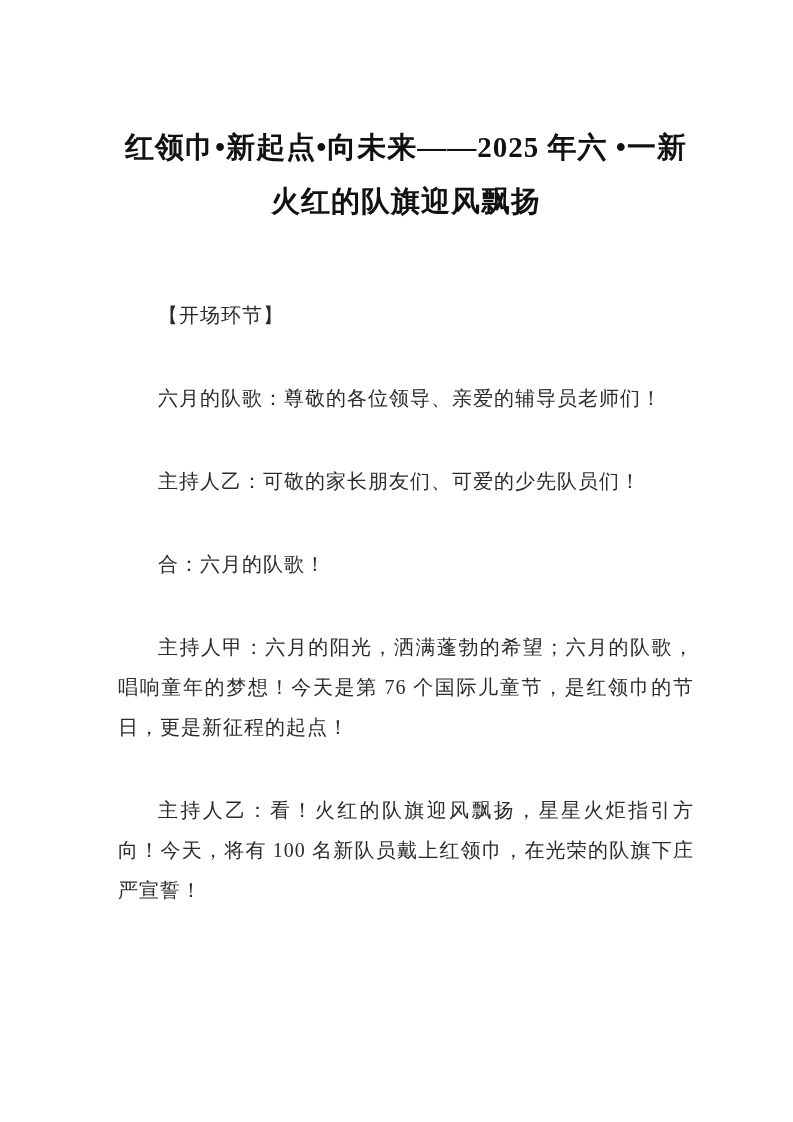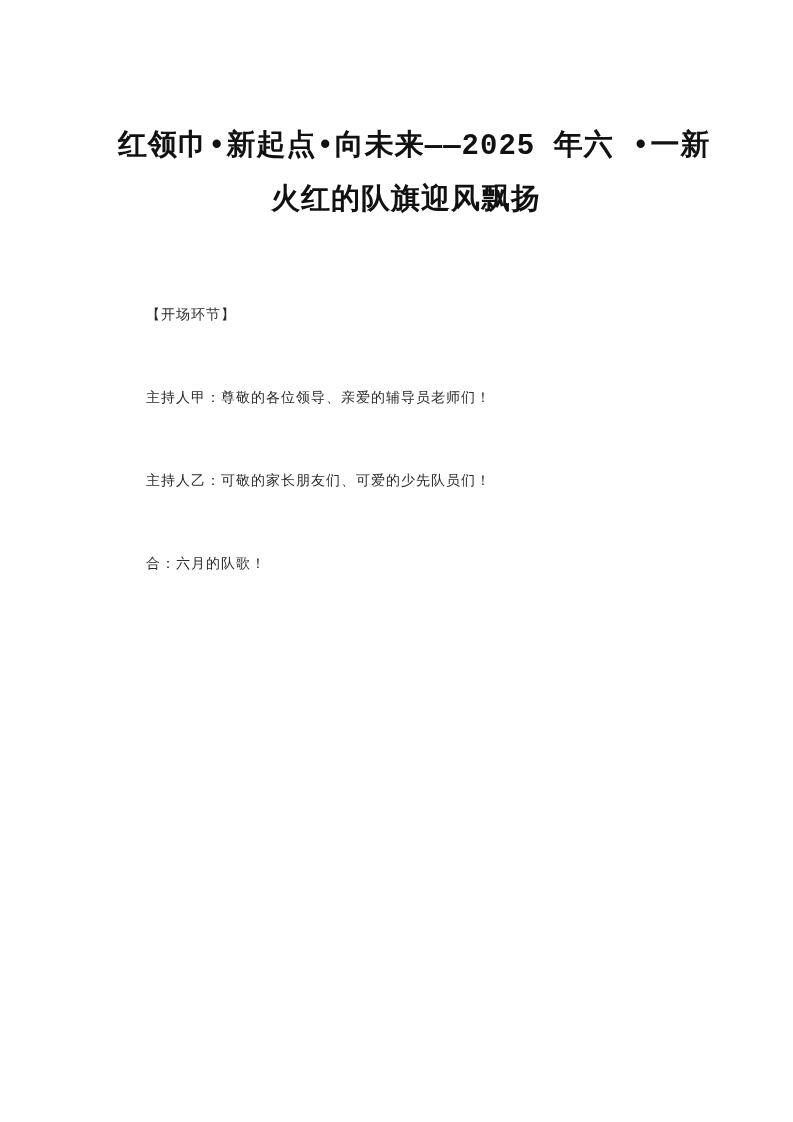--- a/index.html
+++ b/index.html
@@ -18,53 +18,54 @@
     font-family: "Liberation Serif", serif;
     color: var(--text-color);
     overflow: hidden;
   }
   .page {
     box-sizing: border-box;
     width: 793px;
     height: 1122px;
     padding: 120px 99px 0 118px;
     background: var(--page-bg);
-    font-family: Liberation Mono, monospace;
   }
   .doc-title {
     margin: 0 0 67px 0;
     font-size: 29px;
     line-height: 54px;
     font-weight: bold;
     color: var(--title-color);
     text-align: center;
     letter-spacing: 1px;
   }
   .doc-title .title-line {
     display: block;
     white-space: nowrap;
   }
   .doc-body p.para {
     margin: 0 0 43px 0;
-    font-size: 14px;
+    font-size: 20px;
     line-height: 40px;
     letter-spacing: 1px;
     text-align: justify;
     text-justify: inter-character;
     text-indent: 2em;
     color: var(--text-color);
   }
 </style>
 </head>
 <body>
 
 <div class="page">
   <h1 class="doc-title">
     <span class="title-line">红领巾•新起点•向未来——2025 年六 •一新</span>
     <span class="title-line">火红的队旗迎风飘扬</span>
   </h1>
   <div class="doc-body" id="doc-body">
       <p class="para">【开场环节】</p>
-      <p class="para">主持人甲：尊敬的各位领导、亲爱的辅导员老师们！</p>
+      <p class="para">六月的队歌：尊敬的各位领导、亲爱的辅导员老师们！</p>
       <p class="para">主持人乙：可敬的家长朋友们、可爱的少先队员们！</p>
       <p class="para">合：六月的队歌！</p>
+      <p class="para">主持人甲：六月的阳光，洒满蓬勃的希望；六月的队歌，唱响童年的梦想！今天是第 76 个国际儿童节，是红领巾的节日，更是新征程的起点！</p>
+      <p class="para">主持人乙：看！火红的队旗迎风飘扬，星星火炬指引方向！今天，将有 100 名新队员戴上红领巾，在光荣的队旗下庄严宣誓！</p>
     </div>
 </div>
 
 </body></html>

